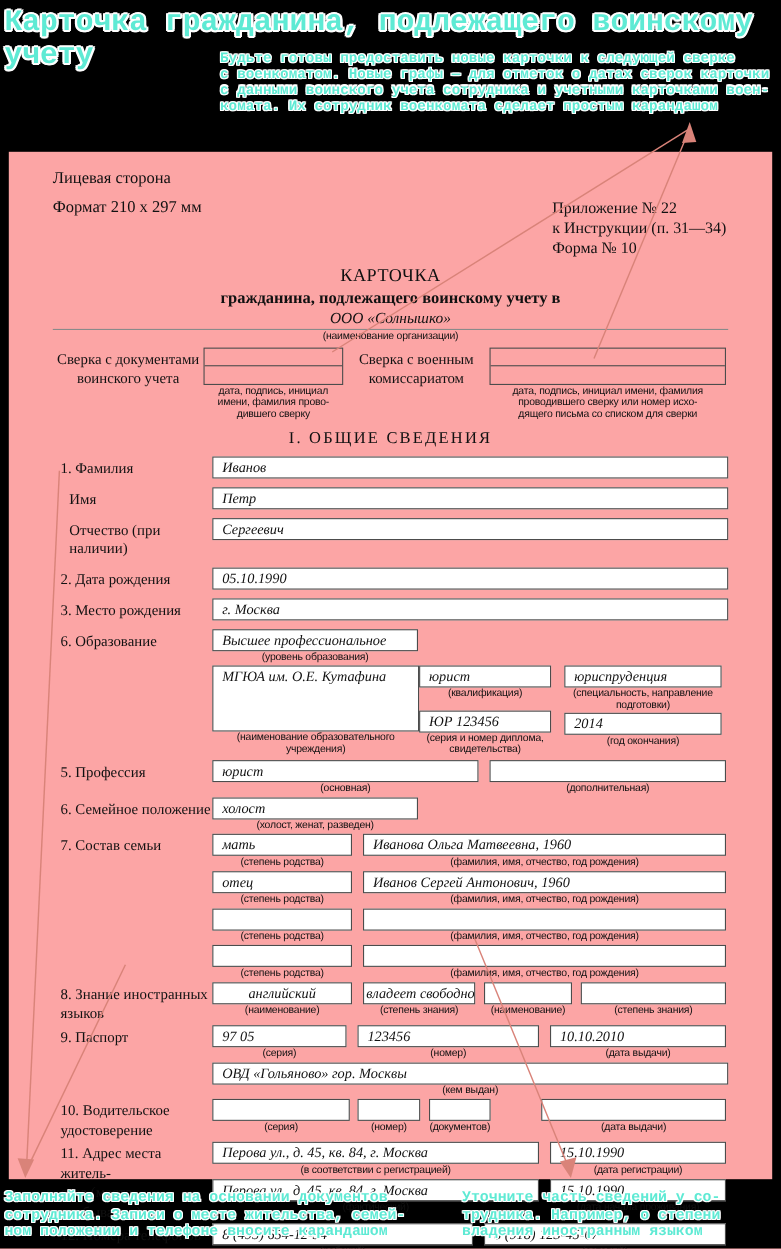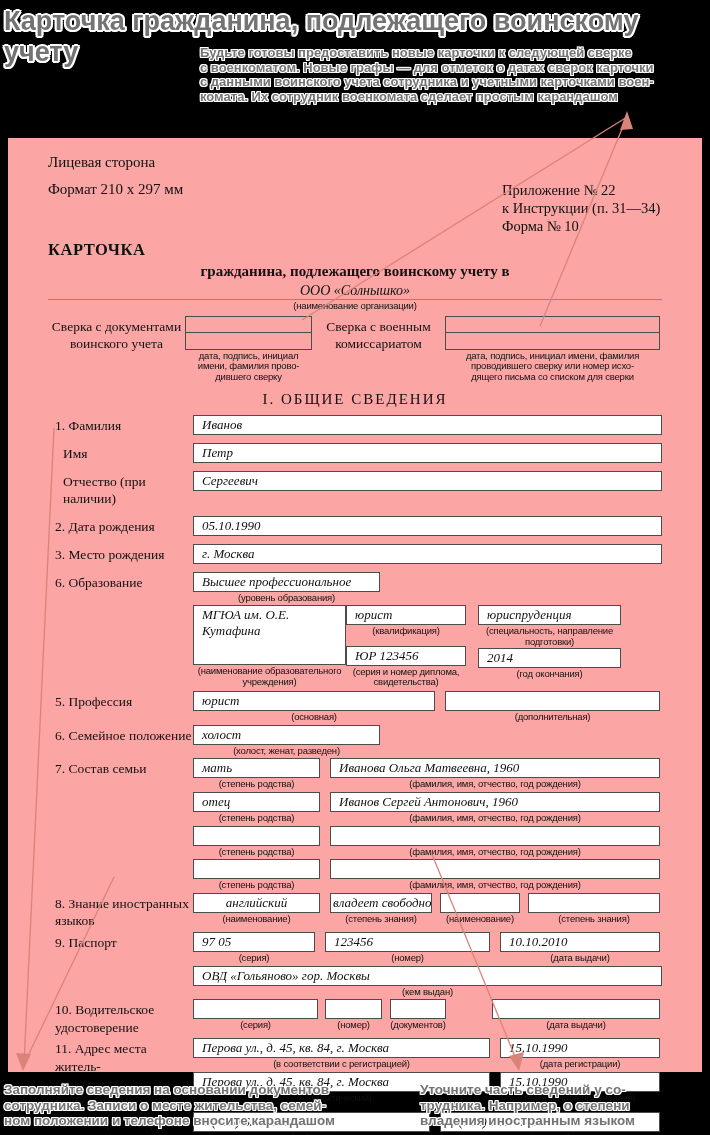--- a/index.html
+++ b/index.html
@@ -3,41 +3,41 @@
 <meta charset="utf-8">
 <style>
   html,body{margin:0;padding:0;}
   body{
     width:710px;height:1135px;position:relative;background:#000;
     font-family:"Liberation Serif","DejaVu Serif",serif;overflow:hidden;
   }
   .pre{white-space:pre-line;}
   
   .outlined{
-    color:#737373;font-family:Liberation Sans, sans-serif;font-weight:bold;
+    color:#5eead4;font-family:Liberation Mono, monospace;font-weight:bold;
     text-shadow:-1px -1px 0 #fff,0 -1px 0 #fff,1px -1px 0 #fff,-1px 0 0 #fff,
                  1px 0 0 #fff,-1px 1px 0 #fff,0 1px 0 #fff,1px 1px 0 #fff;
   }
   .banner-title{position:absolute;top:6px;left:4px;font-size:27px;letter-spacing:0;
     text-shadow:-2px -1px 0 #fff,0 -2px 0 #fff,2px -1px 0 #fff,-2px 1px 0 #fff,
                  2px 1px 0 #fff,-1px 2px 0 #fff,0 2px 0 #fff,1px 2px 0 #fff,
                  -1px -1px 0 #fff,1px 1px 0 #fff;}
   .banner-note{position:absolute;top:46px;left:200px;width:508px;font-size:13px;line-height:1.13;}
   .footer-note-left{position:absolute;top:1082px;left:4px;width:430px;font-size:13.5px;line-height:1.15;}
   .footer-note-right{position:absolute;top:1082px;left:420px;width:266px;font-size:13.5px;line-height:1.15;}
 
   .paper{
     position:absolute;top:138px;left:8px;width:694px;height:934px;background:#fca5a5;
     box-sizing:border-box;padding:16px 40px 0 40px;color:#111;
   }
   .side{font-size:15px;margin-bottom:10px;}
   .fmt-row{display:flex;justify-content:space-between;height:58px;}
   .fmt{font-size:15px;}
   .annex{font-size:14.5px;line-height:1.25;width:160px;}
-  .doc-title{text-align:left;font-weight:bold;font-size:16.5px;margin-top:1px;letter-spacing:.5px;}
+  .doc-title{text-align:center;font-weight:normal;font-size:16.5px;margin-top:1px;letter-spacing:.5px;}
   .doc-sub{text-align:center;font-weight:bold;font-size:15px;margin-top:3px;}
   .org-wrap{margin-top:3px;border-bottom:1px solid #8a8a8a;}
   .org{text-align:center;font-style:italic;font-size:14px;}
   .cap{font-family:"Liberation Sans","DejaVu Sans",sans-serif;font-size:9.5px;line-height:1.12;
        text-align:center;letter-spacing:-.2px;color:#111;margin-top:1px;}
   .org-cap{border:none;margin:1px 0 4px;}
   .sv-row{display:flex;margin-top:4px;}
   .sv-lbl{width:137px;text-align:center;font-size:13.5px;line-height:1.3;padding-top:2px;}
   .sv-lbl2{width:133px;text-align:center;font-size:13.5px;line-height:1.3;padding-top:2px;}
   .sv-boxwrap{display:flex;flex-direction:column;}
@@ -144,21 +144,21 @@
     </div>
 
   <div class="frow mb3">
     <div class="lbl">6. Образование</div>
     <div class="grp">
       <div class="bxw" style="width:187px">
         <div class="bx">Высшее профессиональное</div>
         <div class="cap">(уровень образования)</div>
       </div>
       <div class="hx" style="margin-top:2px">
-        <div class="edu-col" style="width:153px;margin-right:0">
+        <div class="edu-col" style="width:188px;margin-right:0">
           <div class="bx" style="height:60px;white-space:normal">МГЮА им. О.Е. Кутафина</div>
           <div class="cap pre">(наименование образовательного
 учреждения)</div>
         </div>
         <div class="edu-col" style="width:120px;margin-right:12px">
           <div class="bx">юрист</div>
           <div class="cap" style="margin-bottom:9px">(квалификация)</div>
           <div class="bx">ЮР 123456</div>
           <div class="cap pre">(серия и номер диплома,
 свидетельства)</div>

